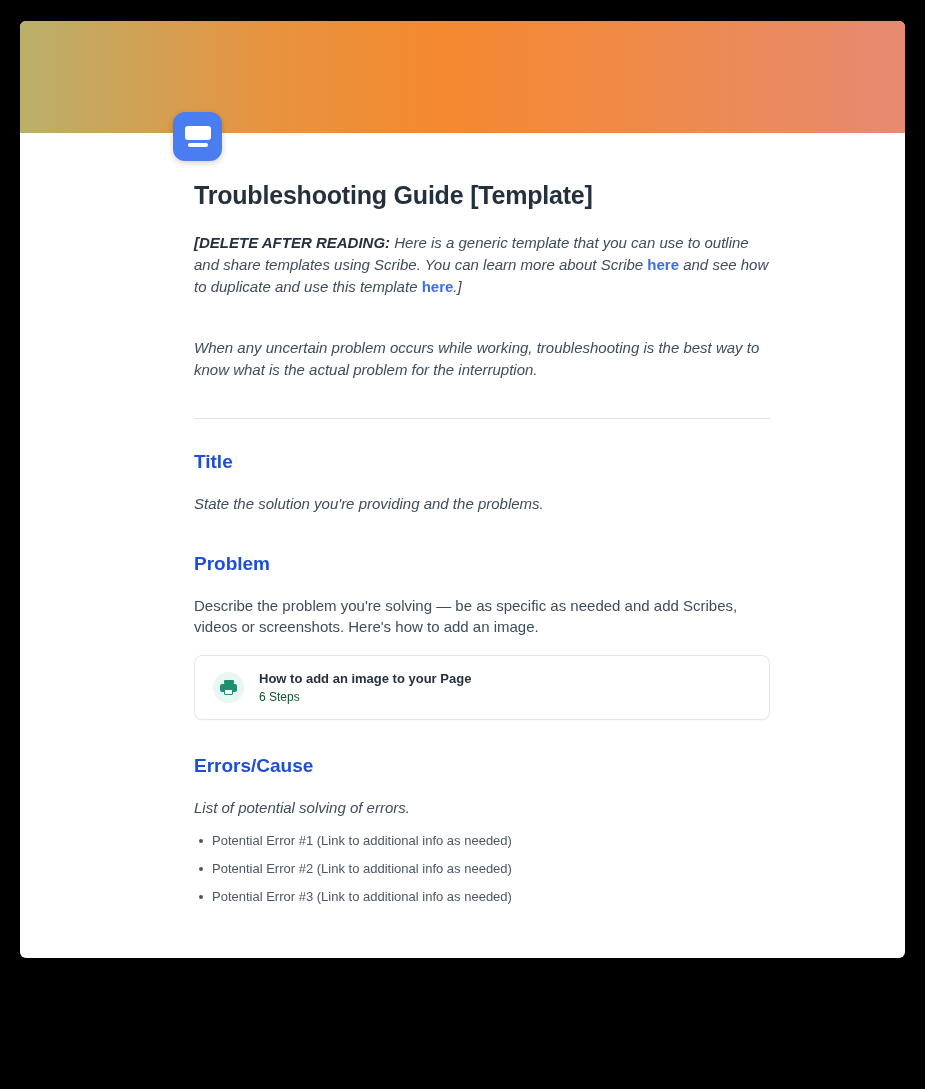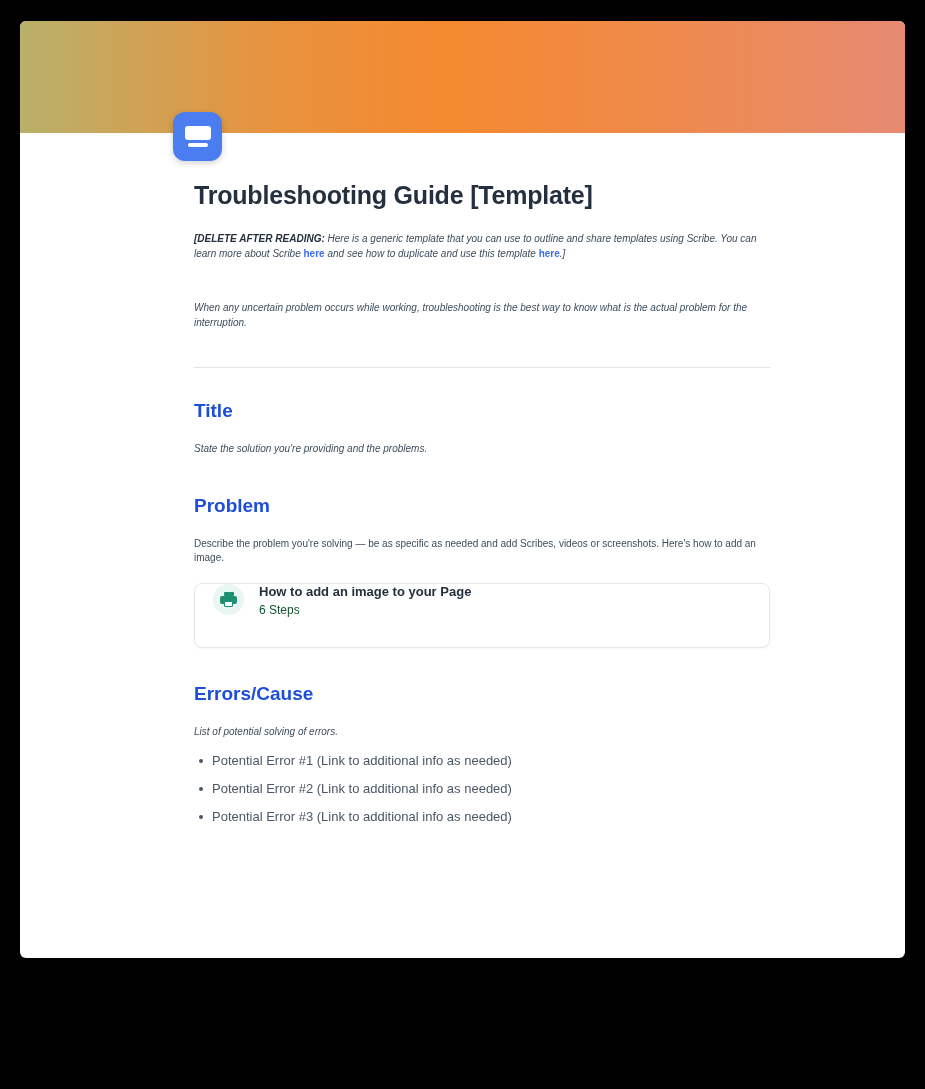--- a/index.html
+++ b/index.html
@@ -84,21 +84,21 @@
   }
 
   h2.section {
     font-size: 19px;
     font-weight: bold;
     color: #1d4ed8;
     margin: 0;
   }
 
   p.para {
-    font-size: 10px;
+    font-size: 15px;
     line-height: 1.45;
     color: #3d4d5c;
     margin: 0;
   }
 
   p.italic {
     font-style: italic;
   }
 
   .bold-lead {
@@ -122,20 +122,21 @@
     margin: 37px 0 0 0;
   }
 
   .card {
     margin-top: 17px;
     border: 1px solid #e4e8ed;
     border-radius: 8px;
     background: #ffffff;
     height: 63px;
     display: flex;
+    align-items: center;
     padding: 0 0 0 18px;
     box-shadow: 0 1px 2px rgba(20,30,50,0.04);
   }
   .card-icon {
     width: 31px;
     height: 31px;
     border-radius: 50%;
     background: #e8f7f1;
     display: flex;
     align-items: center;

